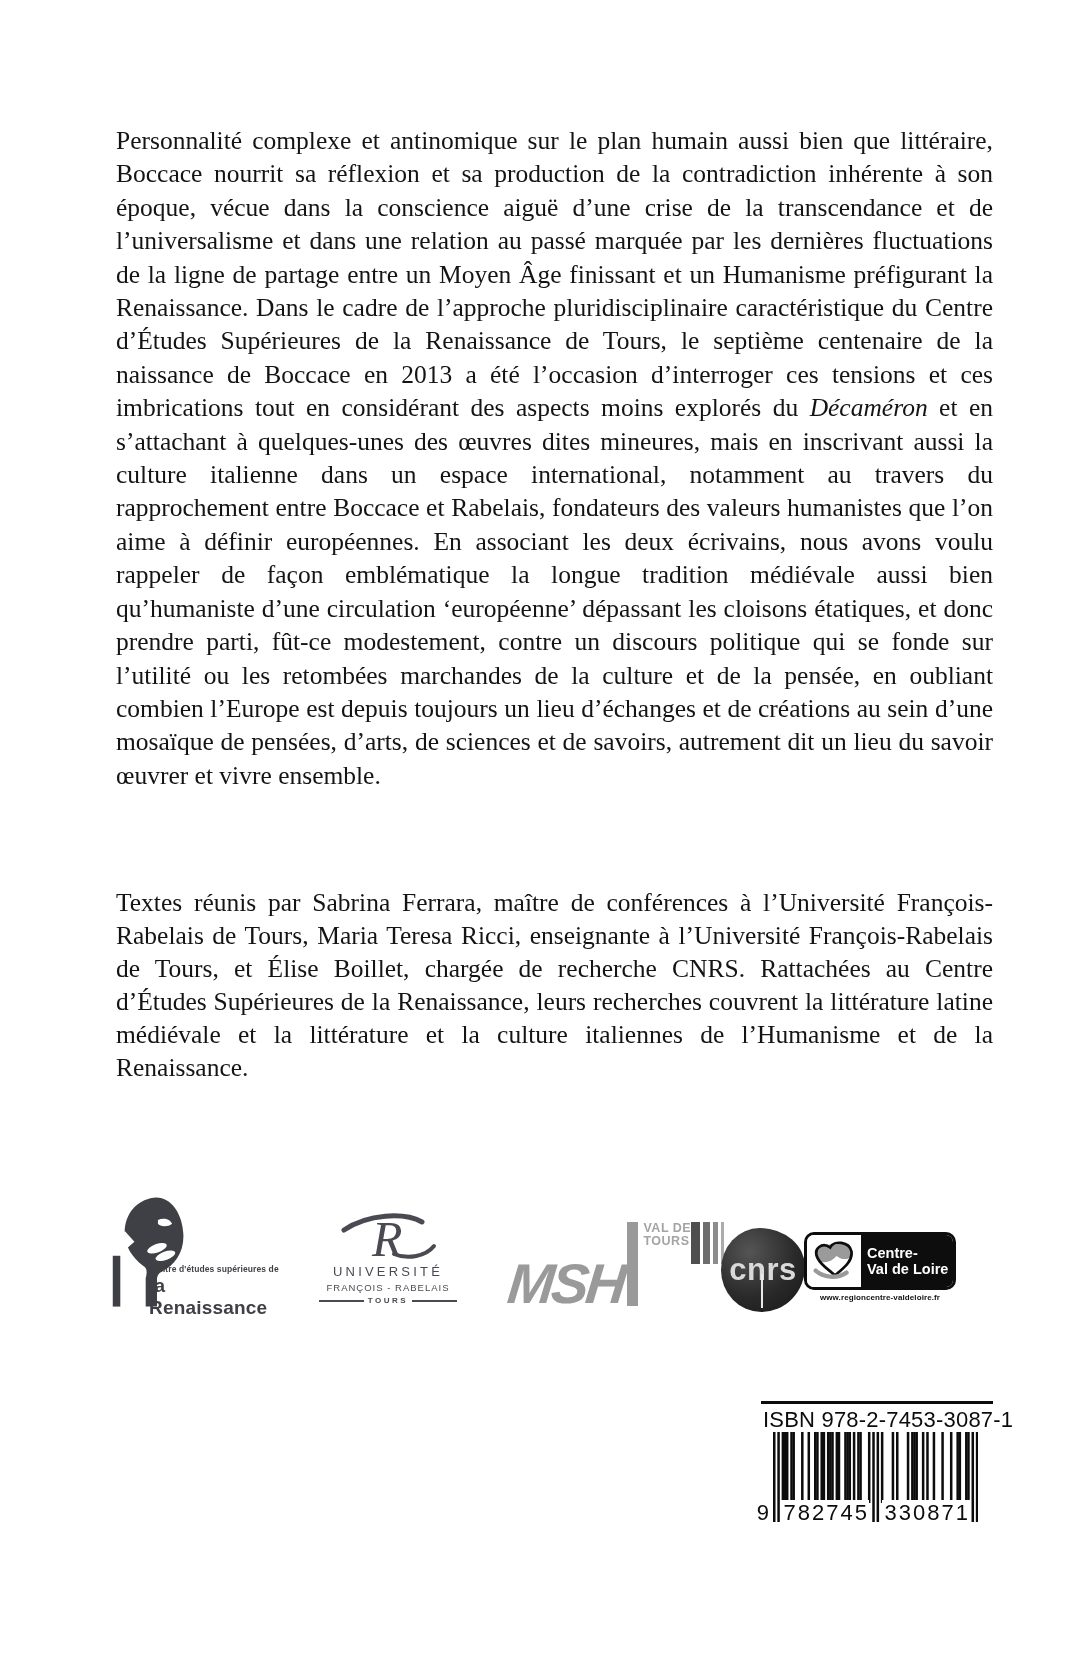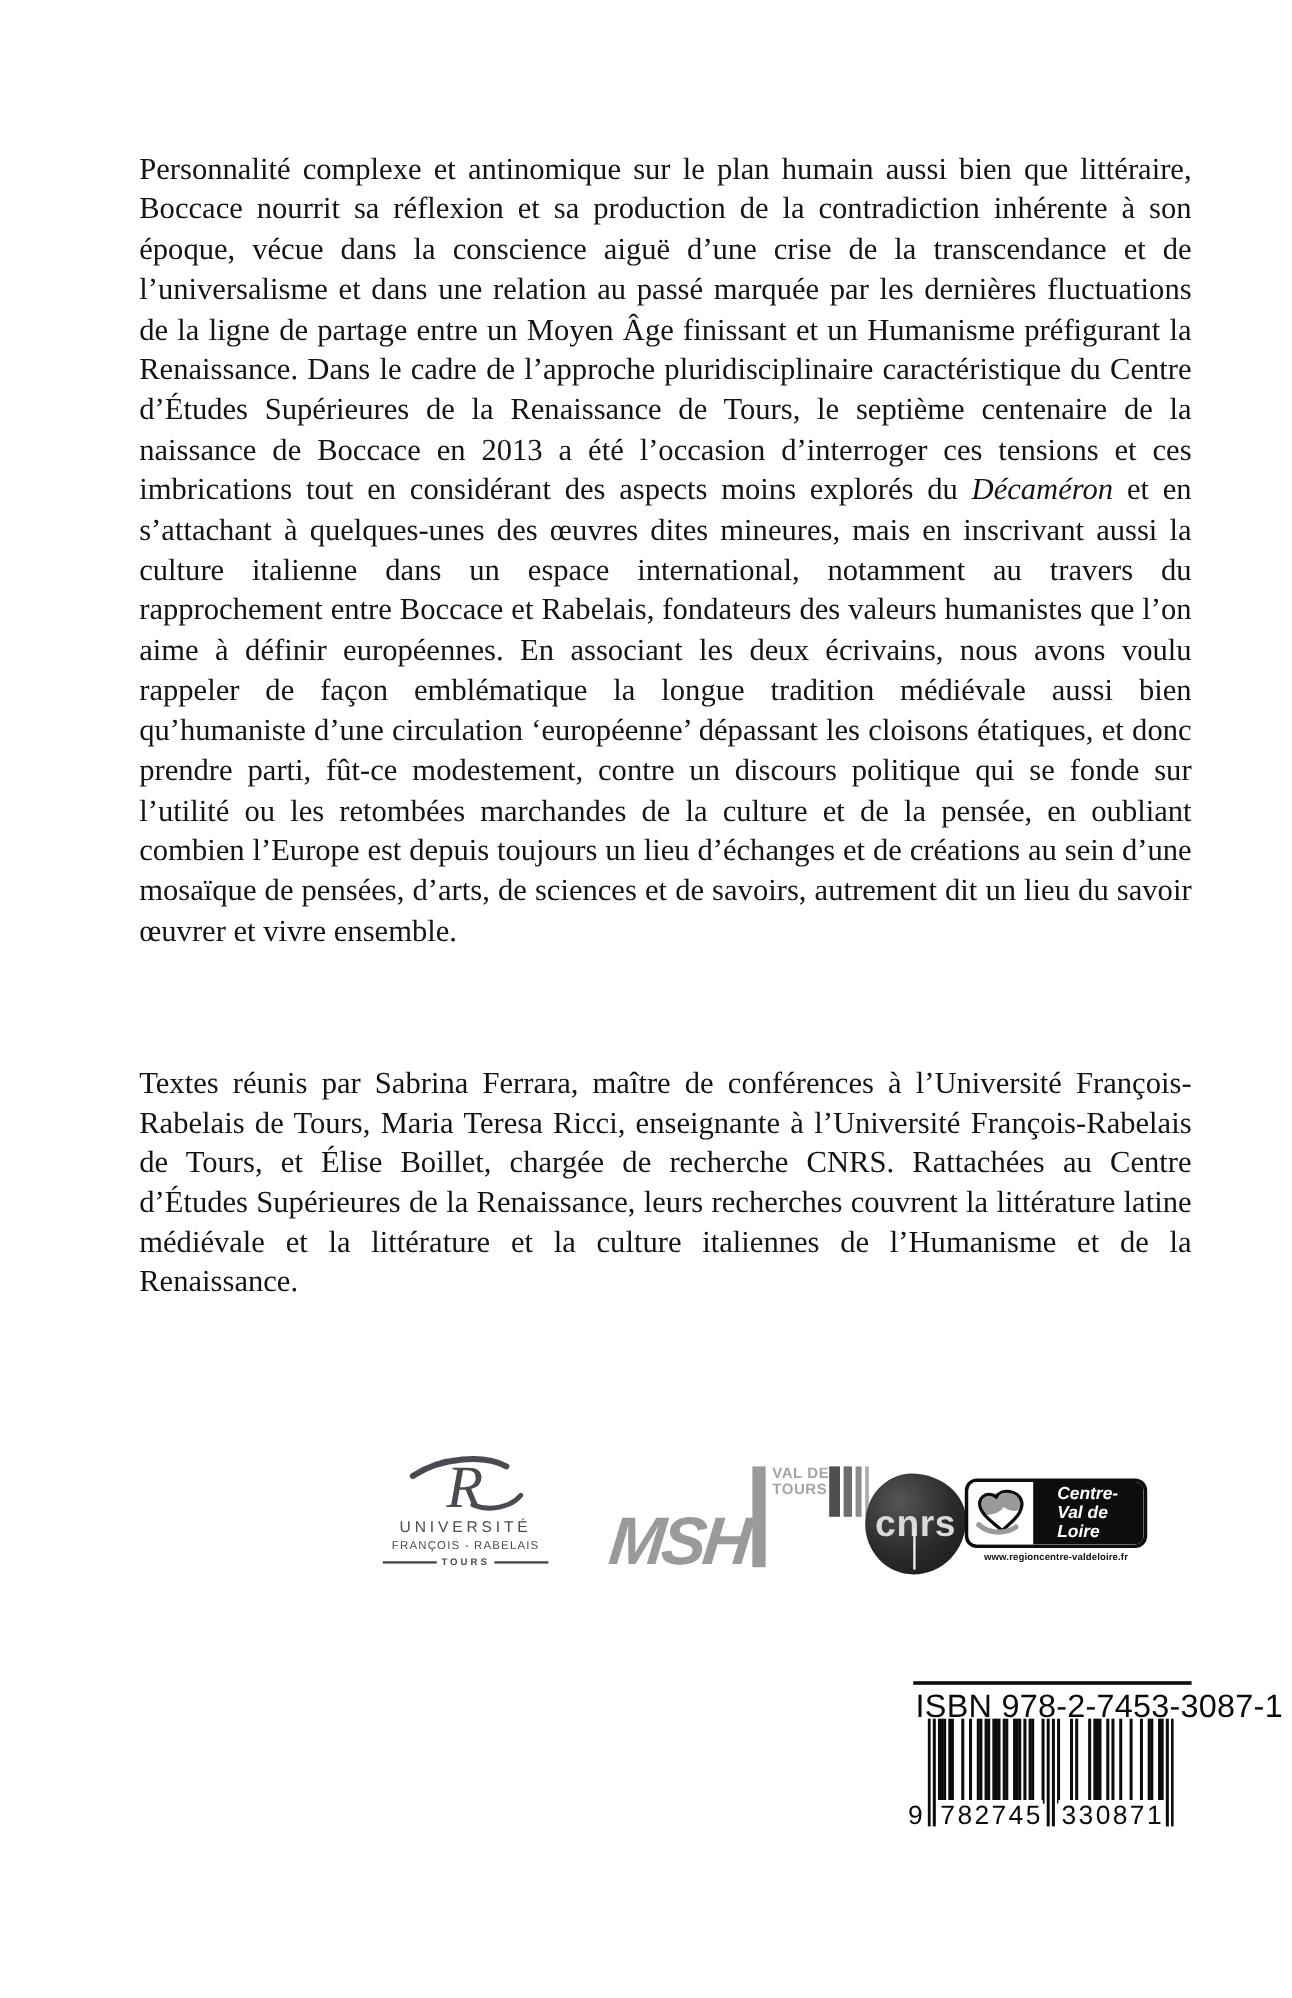--- a/index.html
+++ b/index.html
@@ -58,47 +58,62 @@
              font-family:"Liberation Sans", sans-serif;font-size:31px;font-weight:bold;
              letter-spacing:0.5px;color:#d9d9d9;}
   .cnrs-line{position:absolute;left:40px;top:46px;width:2px;height:34px;background:#e9e9e9;}
 
   
   .region{left:788px;top:1232px;width:152px;font-family:"Liberation Sans", sans-serif;}
   .region-box{display:flex;width:152px;height:58px;border:3px solid #0d0d0d;border-radius:10px;
               box-sizing:border-box;overflow:hidden;background:#fff;}
   .region-heart{width:54px;background:#fff;flex:none;}
   .region-black{flex:1;background:#0d0d0d;color:#fff;display:flex;flex-direction:column;
-                justify-content:center;padding-left:20px;font-style:italic;font-weight:bold;
+                justify-content:center;padding-left:6px;font-weight:bold;
                 font-size:14.5px;line-height:16px;}
   .region-url{margin-top:3px;text-align:center;font-size:8px;font-weight:bold;
               letter-spacing:0.1px;color:#111;white-space:nowrap;}
 
   
   .isbn-block{position:absolute;left:735px;top:1398px;width:244px;height:135px;
               font-family:"Liberation Sans", sans-serif;}
   .isbn-rule{position:absolute;left:10px;top:3px;width:232px;height:3px;background:#0c0c0c;}
   .isbn-label{position:absolute;left:12px;top:9px;width:228px;text-align:center;
-              font-size:27px;letter-spacing:0.2px;color:#0c0c0c;white-space:nowrap;}
+              font-size:22px;letter-spacing:0.2px;color:#0c0c0c;white-space:nowrap;}
   .barcode-svg{position:absolute;left:22px;top:34px;}
   .bc-digit{position:absolute;top:102px;font-size:22px;letter-spacing:2px;color:#0c0c0c;
             background:#fff;text-align:right;}
   .bc-left{left:0;width:18px;text-align:right;letter-spacing:0;}
   .bc-mid{left:30px;width:88px;}
   .bc-right{left:131px;width:88px;}
 </style>
 </head>
 <body>
 
 <div class="page">
 
   <p class="synopsis"><span>Personnalité complexe et antinomique sur le plan humain aussi bien que littéraire, Boccace nourrit sa réflexion et sa production de la contradiction inhérente à son époque, vécue dans la conscience aiguë d’une crise de la transcendance et de l’universalisme et dans une relation au passé marquée par les dernières fluctuations de la ligne de partage entre un Moyen Âge finissant et un Humanisme préfigurant la Renaissance. Dans le cadre de l’approche pluridisciplinaire caractéristique du Centre d’Études Supérieures de la Renaissance de Tours, le septième centenaire de la naissance de Boccace en 2013 a été l’occasion d’interroger ces tensions et ces imbrications tout en considérant des aspects moins explorés du </span><i>Décaméron</i><span> et en s’attachant à quelques-unes des œuvres dites mineures, mais en inscrivant aussi la culture italienne dans un espace international, notamment au travers du rapprochement entre Boccace et Rabelais, fondateurs des valeurs humanistes que l’on aime à définir européennes. En associant les deux écrivains, nous avons voulu rappeler de façon emblématique la longue tradition médiévale aussi bien qu’humaniste d’une circulation ‘européenne’ dépassant les cloisons étatiques, et donc prendre parti, fût-ce modestement, contre un discours politique qui se fonde sur l’utilité ou les retombées marchandes de la culture et de la pensée, en oubliant combien l’Europe est depuis toujours un lieu d’échanges et de créations au sein d’une mosaïque de pensées, d’arts, de sciences et de savoirs, autrement dit un lieu du savoir œuvrer et vivre ensemble.</span></p>
 
   <p class="editors">Textes réunis par Sabrina Ferrara, maître de conférences à l’Université François-Rabelais de Tours, Maria Teresa Ricci, enseignante à l’Université François-Rabelais de Tours, et Élise Boillet, chargée de recherche CNRS. Rattachées au Centre d’Études Supérieures de la Renaissance, leurs recherches couvrent la littérature latine médiévale et la littérature et la culture italiennes de l’Humanisme et de la Renaissance.</p>
 
+  <div class="logo cesr">
+    <svg width="80" height="120" viewBox="0 0 85 120">
+      <rect x="4" y="64" width="8" height="54" fill="#3f3f46"></rect>
+      <path fill="#3f3f46" d="M44,3 C24,8 15,26 17,44 C19,60 30,70 38,76 C41,79 40,84 39,88 L39,118 L51,118 L51,90
+               C51,86 52,83 56,81 C70,74 80,60 79,41 C78,18 64,-2 44,3 Z"></path>
+      <path fill="#ffffff" d="M52,26 C58,23 65,25 67,30 C62,34 54,33 52,30 Z"></path>
+      <ellipse fill="#ffffff" cx="51" cy="56" rx="11" ry="4.5" transform="rotate(-20 51 56)"></ellipse>
+      <ellipse fill="#ffffff" cx="60" cy="64" rx="11" ry="4.5" transform="rotate(-20 60 64)"></ellipse>
+      <path fill="#ffffff" d="M17,38 C13,44 13,52 17,58 L27,49 Z"></path>
+    </svg>
+    <div class="cesr-text">
+      <div class="cesr-small">Centre d'études supérieures de</div>
+      <div class="cesr-big">la Renaissance</div>
+    </div>
+  </div>
 
   <div class="logo univ">
     <svg width="120" height="58" viewBox="0 0 120 58">
       <path d="M16,26 C40,10 76,8 94,18" stroke="#4a4a52" stroke-width="5" fill="none" stroke-linecap="round"></path>
       <text x="44" y="52" font-family="Liberation Serif, serif" font-style="italic" font-size="50" fill="#4a4a52">R</text>
       <path d="M66,50 C80,56 98,52 106,42" stroke="#4a4a52" stroke-width="4" fill="none" stroke-linecap="round"></path>
     </svg>
     <div class="univ-l1">UNIVERSITÉ</div>
     <div class="univ-l2">FRANÇOIS - RABELAIS</div>
     <div class="univ-l3">

